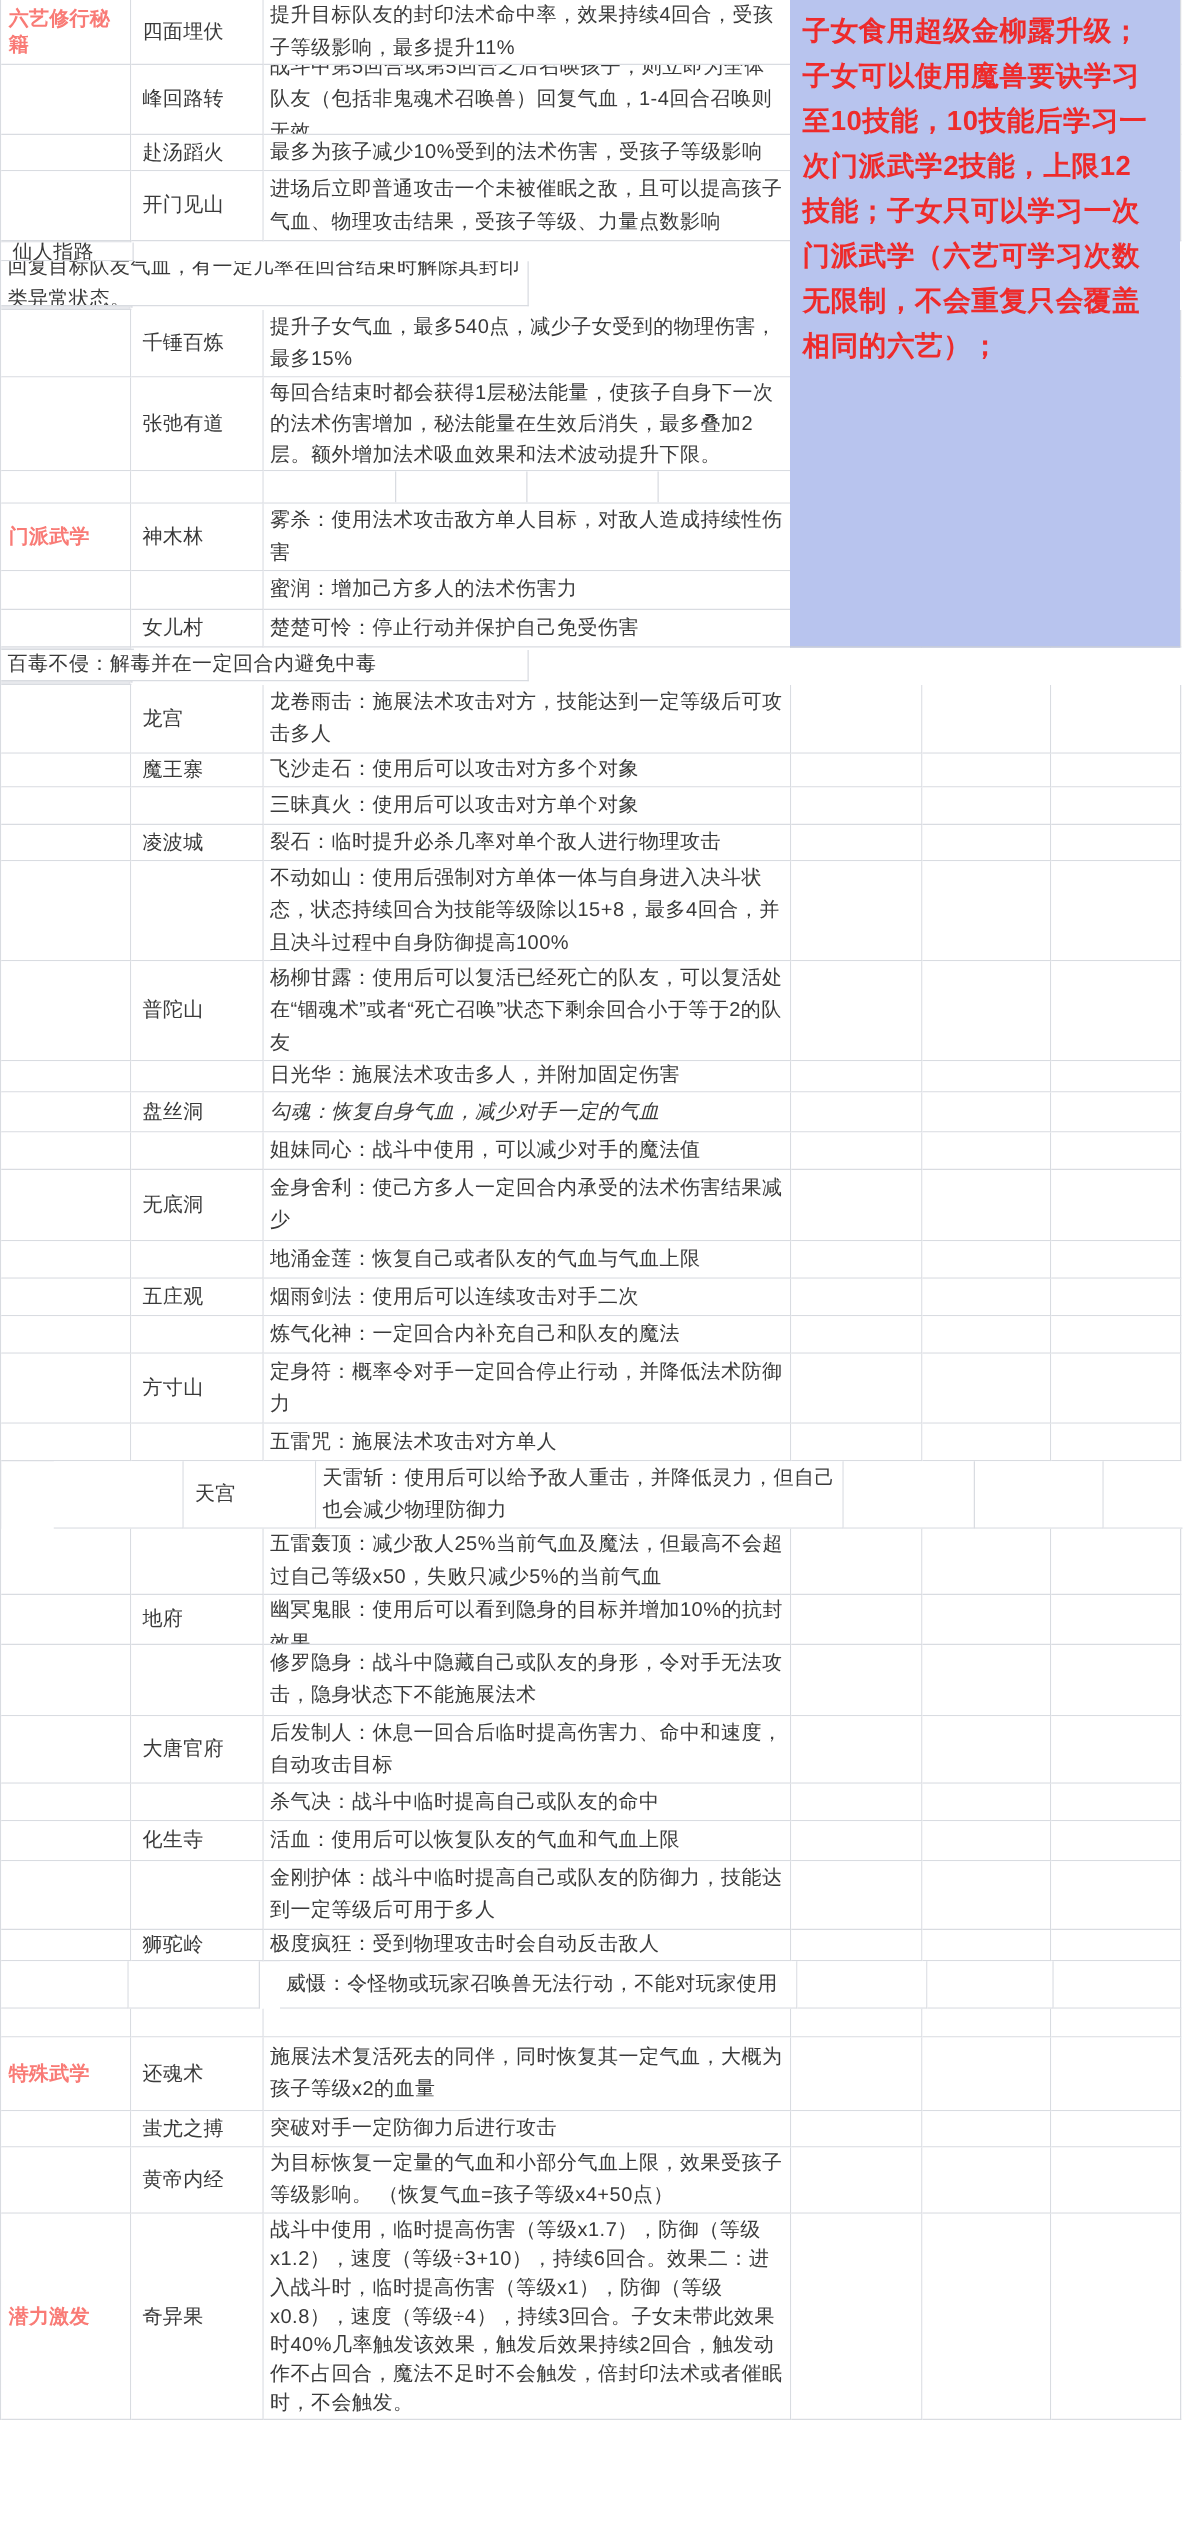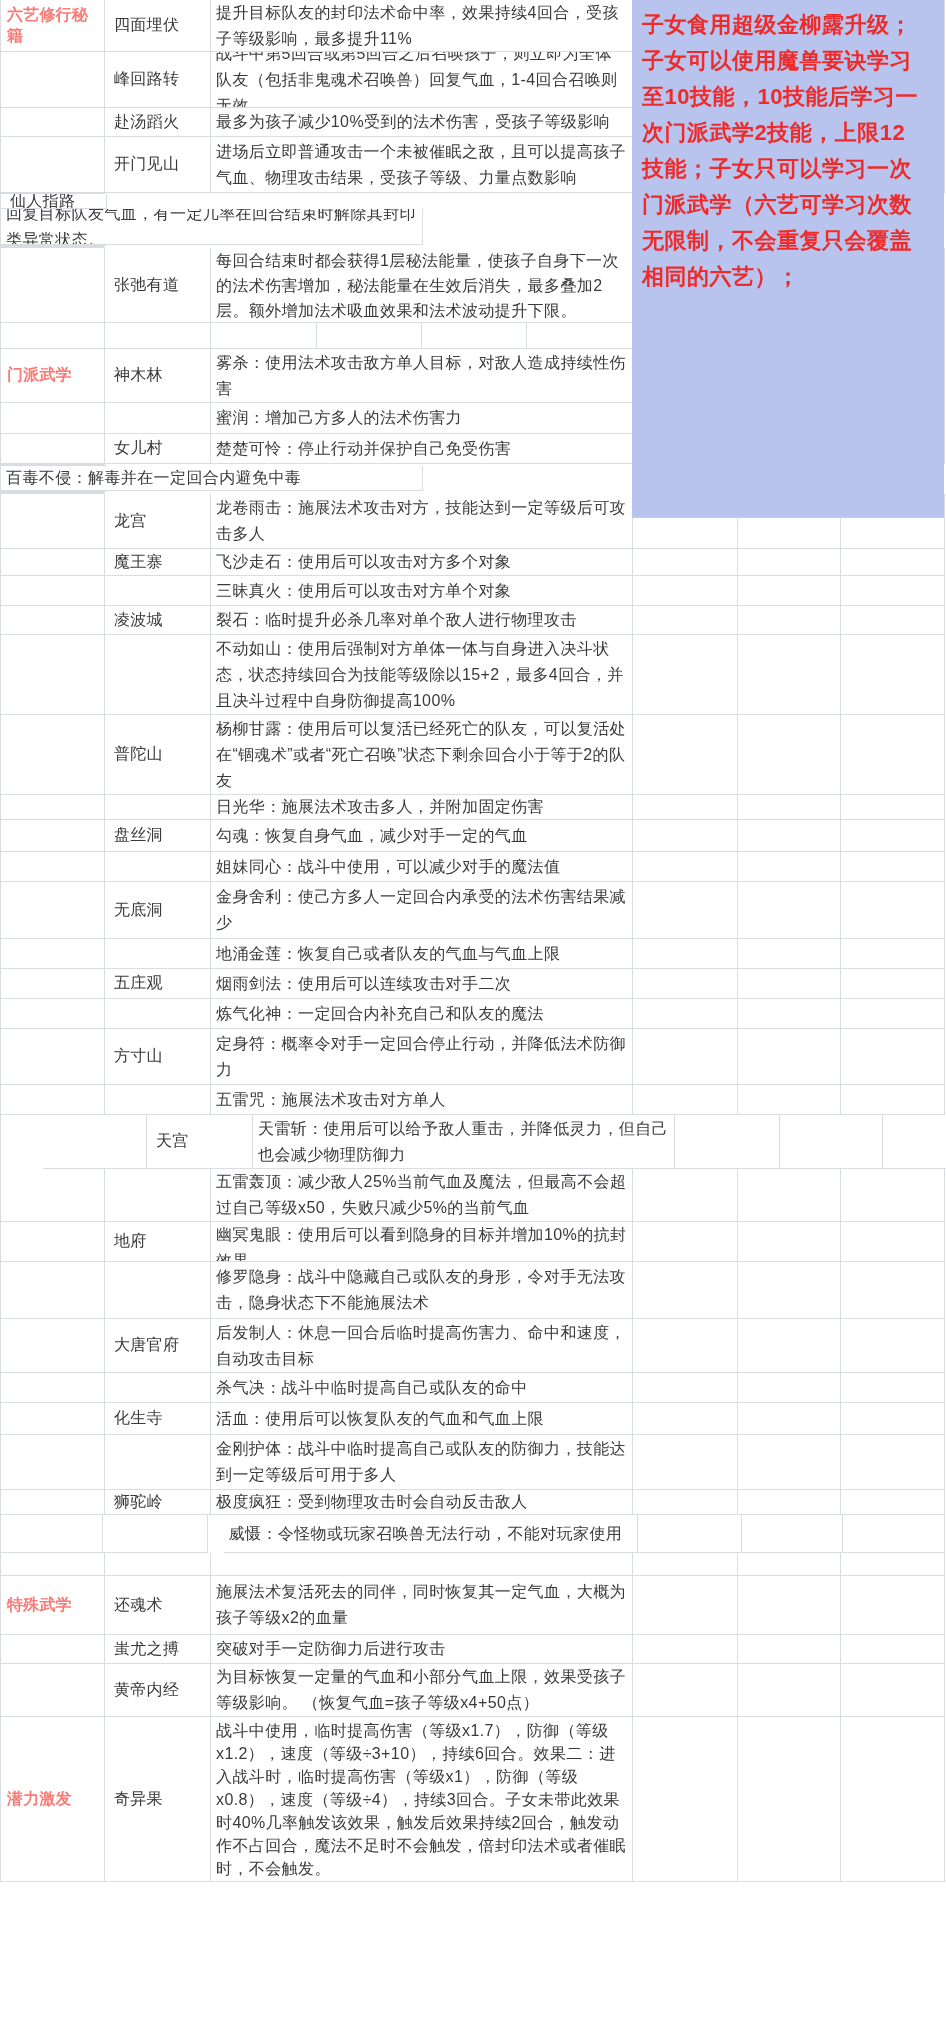--- a/index.html
+++ b/index.html
@@ -68,20 +68,28 @@
       <div class="cell" style="width: 104px;"></div>
     </div>
     <div class="row" style="height: 55px; flex-direction: column;">
       <div class="cell cat" style="width: 104px;"></div>
       <div class="cell name" style="width: 106px;">仙人指路</div>
       <div class="cell desc" style="width: 422px;">回复目标队友气血，有一定几率在回合结束时解除其封印类异常状态。</div>
       <div class="cell" style="width: 105px;"></div>
       <div class="cell" style="width: 103px;"></div>
       <div class="cell" style="width: 104px;"></div>
     </div>
+    <div class="row" style="height: 54px;">
+      <div class="cell cat" style="width: 104px;"></div>
+      <div class="cell name" style="width: 106px;">千锤百炼</div>
+      <div class="cell desc" style="width: 422px;">提升子女气血，最多540点，减少子女受到的物理伤害，最多15%</div>
+      <div class="cell" style="width: 105px;"></div>
+      <div class="cell" style="width: 103px;"></div>
+      <div class="cell" style="width: 104px;"></div>
+    </div>
     <div class="row" style="height: 75px;">
       <div class="cell cat" style="width: 104px;"></div>
       <div class="cell name" style="width: 106px;">张弛有道</div>
       <div class="cell desc" style="width: 422px; line-height: 25px;">每回合结束时都会获得1层秘法能量，使孩子自身下一次的法术伤害增加，秘法能量在生效后消失，最多叠加2层。额外增加法术吸血效果和法术波动提升下限。</div>
       <div class="cell" style="width: 105px;"></div>
       <div class="cell" style="width: 103px;"></div>
       <div class="cell" style="width: 104px;"></div>
     </div>
     <div class="row" style="height: 26px;">
       <div class="cell cat" style="width: 104px;"></div>
@@ -156,21 +164,21 @@
       <div class="cell cat" style="width: 104px;"></div>
       <div class="cell name" style="width: 106px;">凌波城</div>
       <div class="cell desc" style="width: 422px;">裂石：临时提升必杀几率对单个敌人进行物理攻击</div>
       <div class="cell" style="width: 105px;"></div>
       <div class="cell" style="width: 103px;"></div>
       <div class="cell" style="width: 104px;"></div>
     </div>
     <div class="row" style="height: 80px;">
       <div class="cell cat" style="width: 104px;"></div>
       <div class="cell name" style="width: 106px;"></div>
-      <div class="cell desc" style="width: 422px;">不动如山：使用后强制对方单体一体与自身进入决斗状态，状态持续回合为技能等级除以15+2，最多4回合，并且决斗过程中自身防御提高100%</div>
+      <div class="cell desc" style="width: 422px;">不动如山：使用后强制对方单体一体与自身进入决斗状态，状态持续回合为技能等级除以15+8，最多4回合，并且决斗过程中自身防御提高100%</div>
       <div class="cell" style="width: 105px;"></div>
       <div class="cell" style="width: 103px;"></div>
       <div class="cell" style="width: 104px;"></div>
     </div>
     <div class="row" style="height: 80px;">
       <div class="cell cat" style="width: 104px;"></div>
       <div class="cell name" style="width: 106px;">普陀山</div>
       <div class="cell desc" style="width: 422px;">杨柳甘露：使用后可以复活已经死亡的队友，可以复活处在“锢魂术”或者“死亡召唤”状态下剩余回合小于等于2的队友</div>
       <div class="cell" style="width: 105px;"></div>
       <div class="cell" style="width: 103px;"></div>
@@ -180,21 +188,21 @@
       <div class="cell cat" style="width: 104px;"></div>
       <div class="cell name" style="width: 106px;"></div>
       <div class="cell desc" style="width: 422px;">日光华：施展法术攻击多人，并附加固定伤害</div>
       <div class="cell" style="width: 105px;"></div>
       <div class="cell" style="width: 103px;"></div>
       <div class="cell" style="width: 104px;"></div>
     </div>
     <div class="row" style="height: 32px;">
       <div class="cell cat" style="width: 104px;"></div>
       <div class="cell name" style="width: 106px;">盘丝洞</div>
-      <div class="cell desc" style="width: 422px;">勾魂：恢复自身气血，减少对手一定的气血</div>
+      <div class="cell desc" style="width: 422px; font-style: italic;">勾魂：恢复自身气血，减少对手一定的气血</div>
       <div class="cell" style="width: 105px;"></div>
       <div class="cell" style="width: 103px;"></div>
       <div class="cell" style="width: 104px;"></div>
     </div>
     <div class="row" style="height: 30px;">
       <div class="cell cat" style="width: 104px;"></div>
       <div class="cell name" style="width: 106px;"></div>
       <div class="cell desc" style="width: 422px;">姐妹同心：战斗中使用，可以减少对手的魔法值</div>
       <div class="cell" style="width: 105px;"></div>
       <div class="cell" style="width: 103px;"></div>

